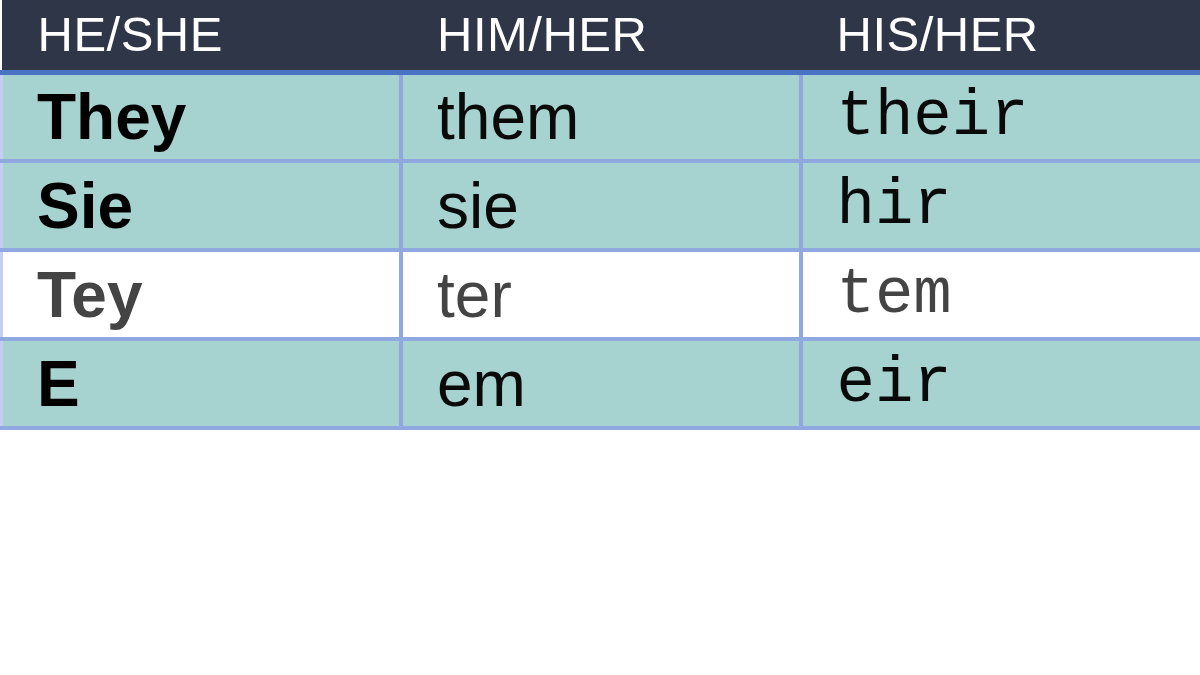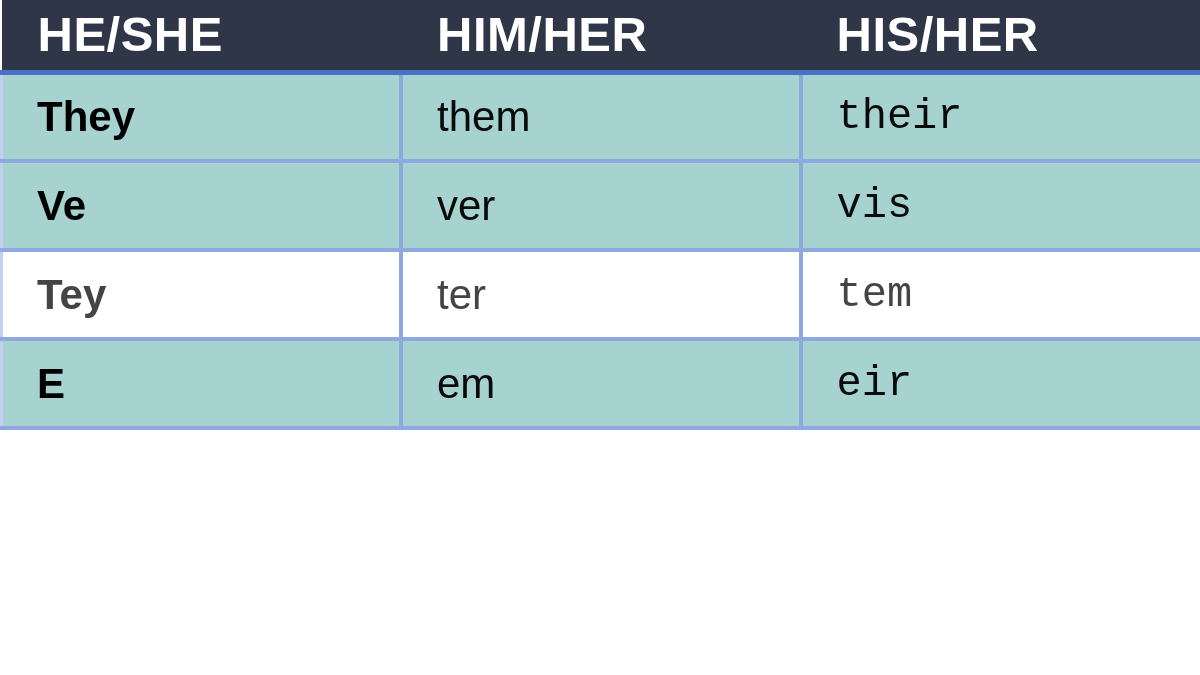--- a/index.html
+++ b/index.html
@@ -25,37 +25,37 @@
     background: #2e3648;
   }
   #pronoun-table thead th {
     height: 72px;
     box-sizing: border-box;
     padding: 0 0 0 36px;
     margin: 0;
     text-align: left;
     vertical-align: middle;
     color: #ffffff;
-    font-weight: bold;
+    font-weight: normal;
     font-size: 49px;
     line-height: 1;
     letter-spacing: 0.5px;
     white-space: nowrap;
     border: 0;
     border-bottom: 5px solid #4a72c4;
   }
 
   
   #pronoun-table tbody td {
     height: 89px;
     box-sizing: border-box;
     padding: 0 0 0 34px;
     vertical-align: middle;
     text-align: left;
-    font-size: 42px;
+    font-size: 64px;
     line-height: 1;
     white-space: nowrap;
     border-bottom: 4px solid #8fa8e0;
     border-right: 4px solid #8fa8e0;
     border-left: 0;
     border-top: 0;
   }
   #pronoun-table tbody td:first-child {
     border-left: 3px solid #c3cef0;
   }
@@ -96,23 +96,23 @@
       <th class="col-possessive">HIS/HER</th>
     </tr>
   </thead>
   <tbody>
     <tr class="row-shaded">
       <td class="col-subject">They</td>
       <td class="col-object">them</td>
       <td class="col-possessive">their</td>
     </tr>
     <tr class="row-shaded">
-      <td class="col-subject">Ve</td>
-      <td class="col-object">ver</td>
-      <td class="col-possessive">vis</td>
+      <td class="col-subject">Sie</td>
+      <td class="col-object">sie</td>
+      <td class="col-possessive">hir</td>
     </tr>
     <tr class="row-plain">
       <td class="col-subject">Tey</td>
       <td class="col-object">ter</td>
       <td class="col-possessive">tem</td>
     </tr>
     <tr class="row-shaded">
       <td class="col-subject">E</td>
       <td class="col-object">em</td>
       <td class="col-possessive">eir</td>

